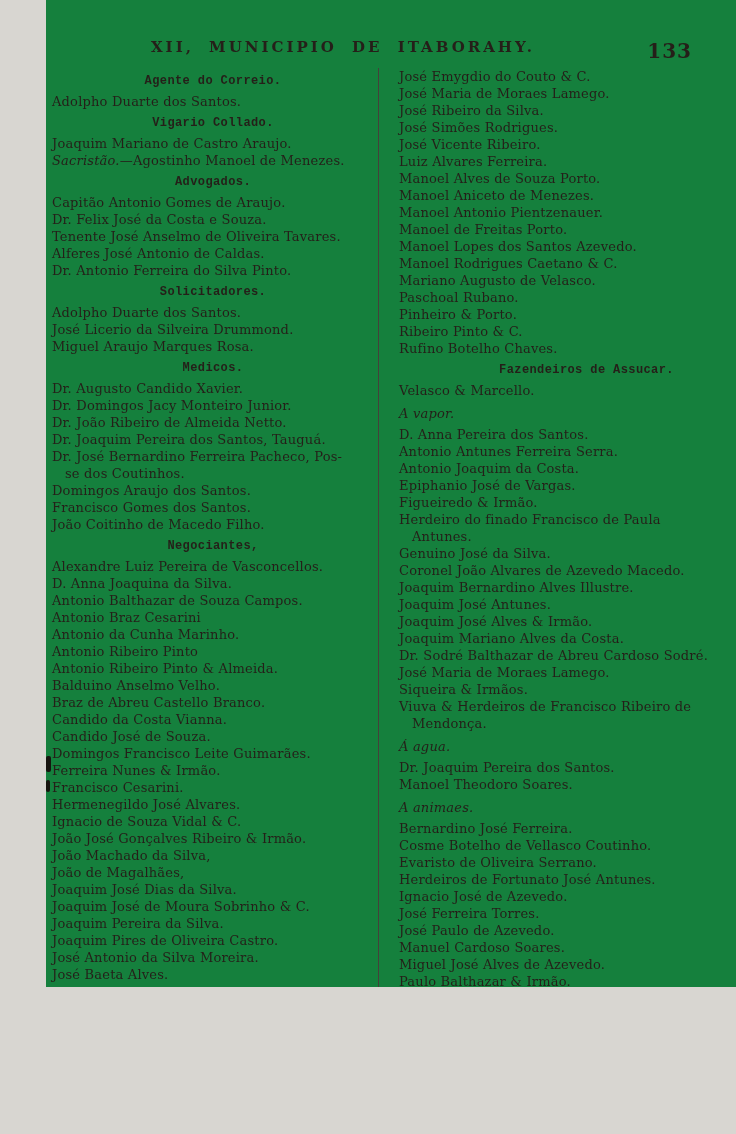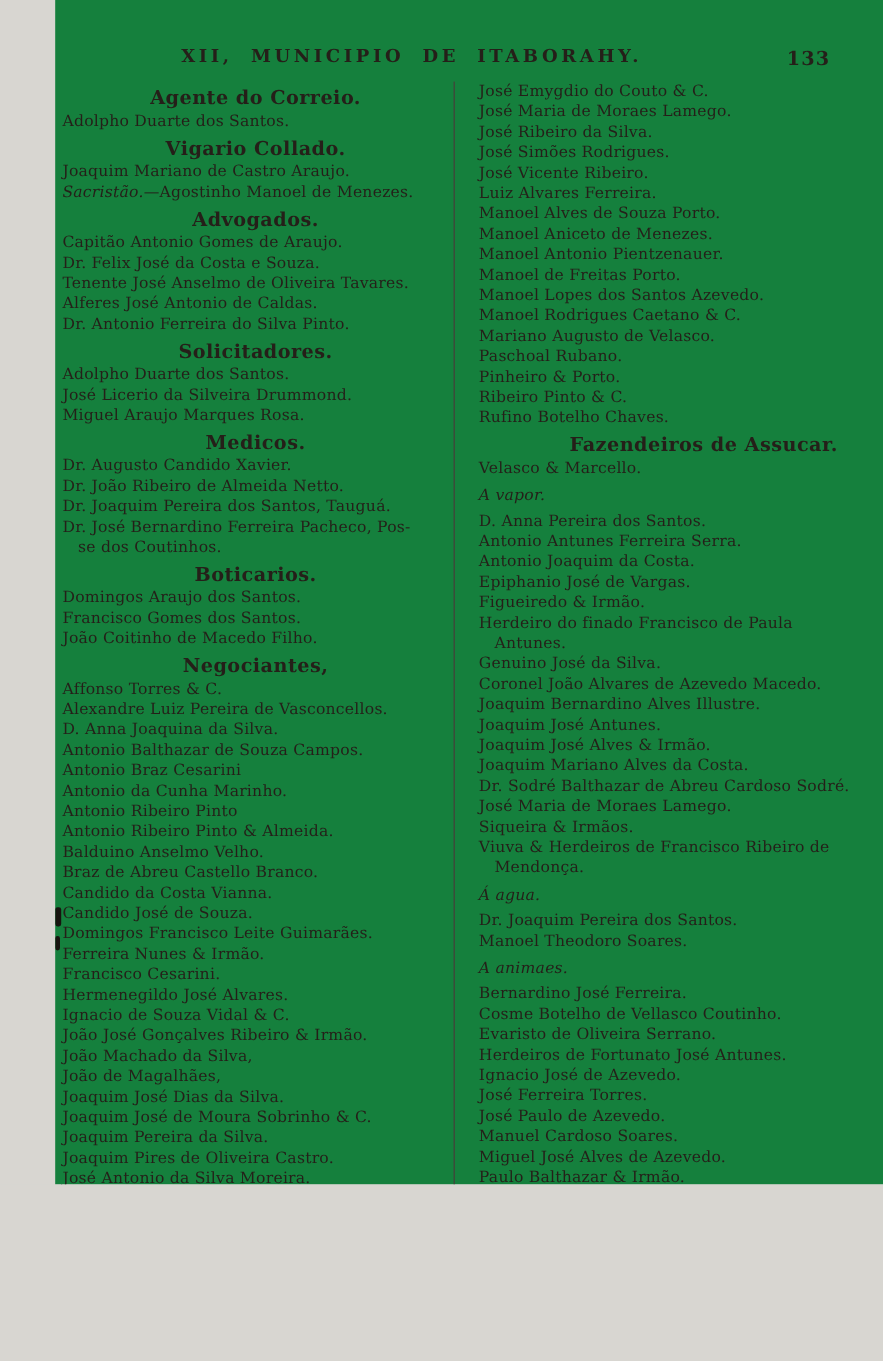--- a/index.html
+++ b/index.html
@@ -8,27 +8,27 @@
     background:#15803d;color:#251f19;
     font-family:"DejaVu Serif","Liberation Serif",serif;
     padding:38px 8px 8px 6px;
     margin-left:46px;
   }
   .header{position:relative;height:24px;margin-bottom:6px;}
   .header-title{
     display:block;text-align:center;font-weight:bold;font-size:15px;
     letter-spacing:3px;word-spacing:7px;margin-right:140px;white-space:nowrap;
   }
-  .page-number{position:absolute;right:82px;top:1px;font-weight:bold;font-size:16px;letter-spacing:1px;}
+  .page-number{position:absolute;right:82px;top:1px;font-weight:bold;font-size:20px;letter-spacing:1px;}
   .columns{display:flex;align-items:flex-start;}
   .col{font-size:13px;line-height:17px;letter-spacing:0.2px;}
   .col-left{flex:none;width:326px;padding-right:4px;box-sizing:border-box;}
   .col-right{flex:1;border-left:1.5px solid #45403a;padding-left:20px;min-height:990px;}
   .entry{padding-left:13px;text-indent:-13px;}
-  .heading{text-align:center;font-weight:bold;font-size:16px;margin:5px 0 3px;letter-spacing:0.4px;}
+  .heading{text-align:center;font-weight:bold;font-size:12px;margin:5px 0 3px;letter-spacing:0.4px;font-family:Liberation Mono, monospace;}
   .subheading{font-style:italic;margin:6px 0 4px;}
   em.lead{font-style:italic;}
   .ink-mark{position:absolute;background:#17140f;border-radius:2px;}
   .ink-mark.m1{left:0;top:756px;width:5px;height:16px;}
   .ink-mark.m2{left:0;top:780px;width:4px;height:12px;}
 </style>
 </head>
 <body>
 
 <div class="page">
@@ -52,29 +52,28 @@
         <div class="blk entry">Dr. Felix José da Costa e Souza.</div>
         <div class="blk entry">Tenente José Anselmo de Oliveira Tavares.</div>
         <div class="blk entry">Alferes José Antonio de Caldas.</div>
         <div class="blk entry">Dr. Antonio Ferreira do Silva Pinto.</div>
         <div class="blk heading">Solicitadores.</div>
         <div class="blk entry">Adolpho Duarte dos Santos.</div>
         <div class="blk entry">José Licerio da Silveira Drummond.</div>
         <div class="blk entry">Miguel Araujo Marques Rosa.</div>
         <div class="blk heading">Medicos.</div>
         <div class="blk entry">Dr. Augusto Candido Xavier.</div>
+        <div class="blk entry">Dr. Domingos Jacy Monteiro Junior.</div>
         <div class="blk entry">Dr. João Ribeiro de Almeida Netto.</div>
         <div class="blk entry">Dr. Joaquim Pereira dos Santos, Tauguá.</div>
         <div class="blk entry">Dr. José Bernardino Ferreira Pacheco, Pos-<br>se dos Coutinhos.</div>
-        <div class="blk heading">Boticarios.</div>
         <div class="blk entry">Domingos Araujo dos Santos.</div>
         <div class="blk entry">Francisco Gomes dos Santos.</div>
         <div class="blk entry">João Coitinho de Macedo Filho.</div>
         <div class="blk heading">Negociantes,</div>
-        <div class="blk entry">Affonso Torres &amp; C.</div>
         <div class="blk entry">Alexandre Luiz Pereira de Vasconcellos.</div>
         <div class="blk entry">D. Anna Joaquina da Silva.</div>
         <div class="blk entry">Antonio Balthazar de Souza Campos.</div>
         <div class="blk entry">Antonio Braz Cesarini</div>
         <div class="blk entry">Antonio da Cunha Marinho.</div>
         <div class="blk entry">Antonio Ribeiro Pinto</div>
         <div class="blk entry">Antonio Ribeiro Pinto &amp; Almeida.</div>
         <div class="blk entry">Balduino Anselmo Velho.</div>
         <div class="blk entry">Braz de Abreu Castello Branco.</div>
         <div class="blk entry">Candido da Costa Vianna.</div>

